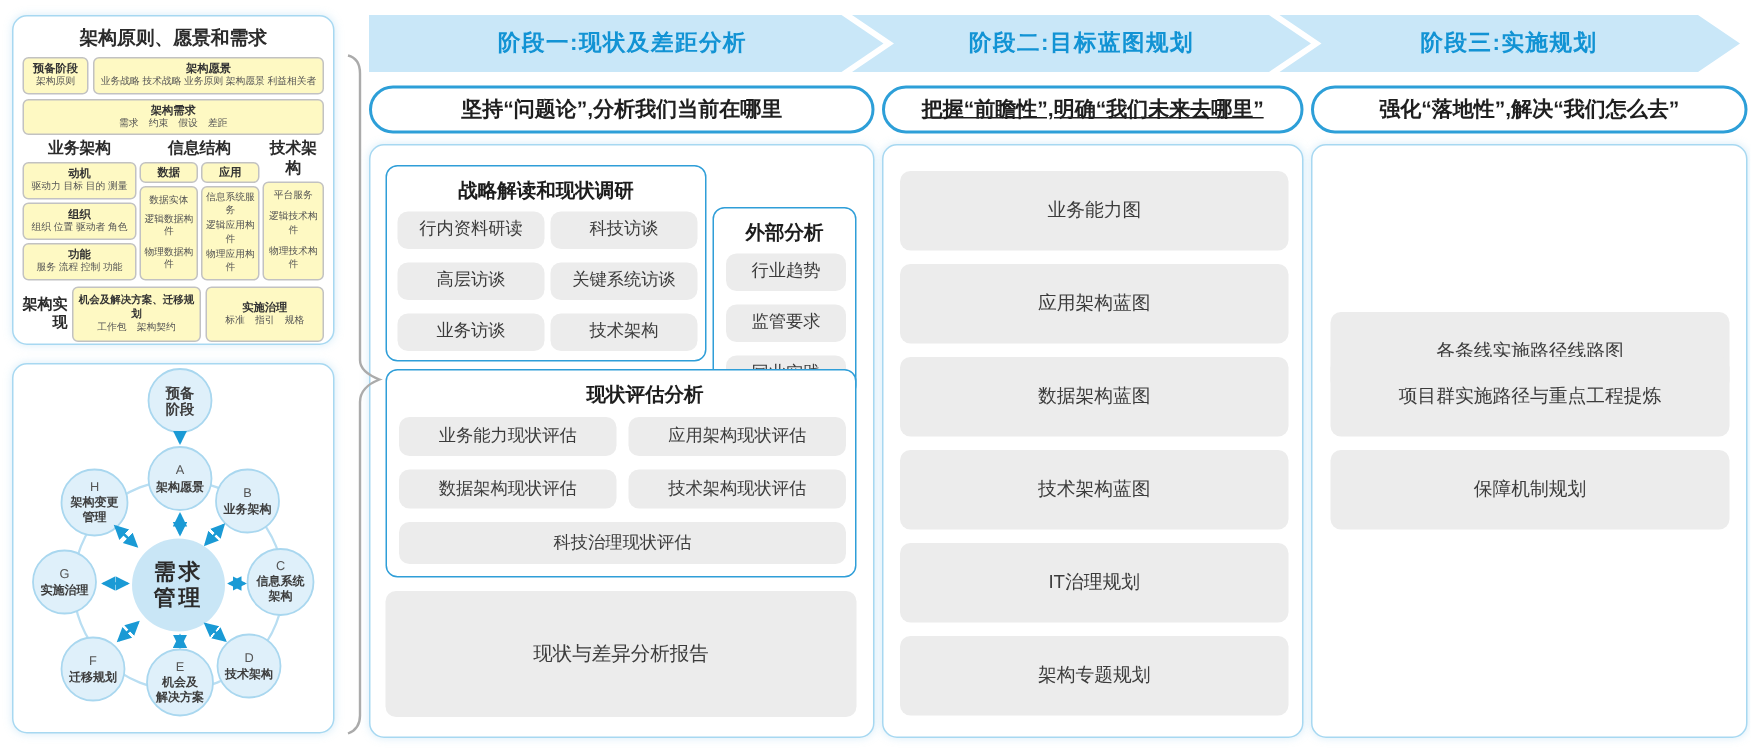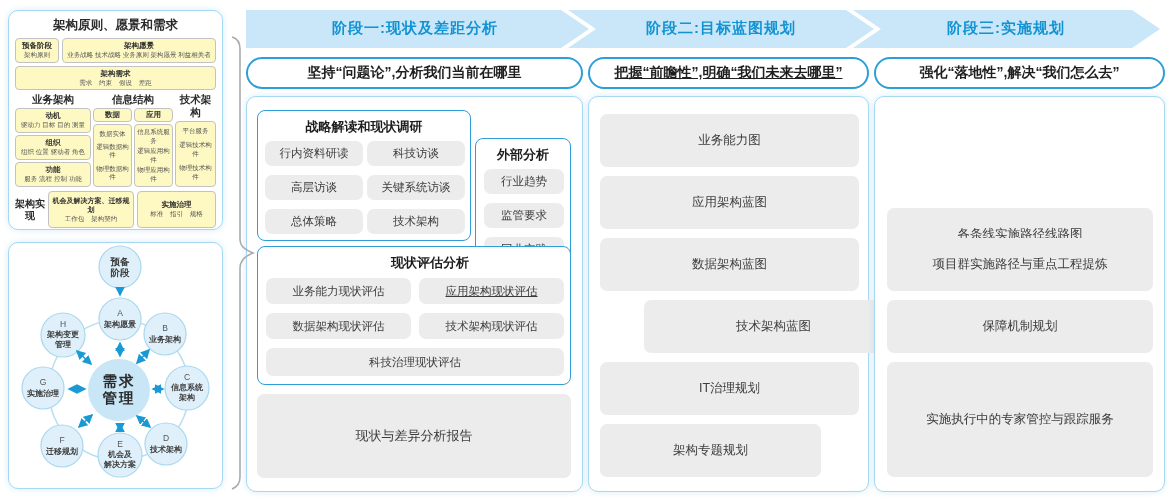--- a/index.html
+++ b/index.html
@@ -27,21 +27,21 @@
   .c-biz{width:76px;}
   .c-info{width:80px;}
   .c-tech{flex:1;}
   .bgroup{flex:1;display:flex;flex-direction:column;justify-content:center;}
   .iheads{display:flex;gap:2px;}
   .iheads .sbox{flex:1;padding:1px;}
   .ibodies{display:flex;gap:2px;flex:1;}
   .tall{flex:1;display:flex;flex-direction:column;justify-content:space-around;}
   .realrow{display:flex;gap:3px;height:37px;}
   .real-label{width:30px;font-size:10px;font-weight:bold;color:#2b2b2b;display:flex;
-              align-items:center;justify-content:center;text-align:center;line-height:1.2;}
+              align-items:center;justify-content:center;text-align:right;line-height:1.2;}
   .rbox1{width:86px;display:flex;flex-direction:column;justify-content:center;}
   .rbox2{flex:1;display:flex;flex-direction:column;justify-content:center;}
 
   
   .lb{left:8px;top:242px;width:215px;height:247px;}
   .lb svg{display:block;}
   .cl{font-size:8.5px;fill:#555;text-anchor:middle;}
   .ct{font-size:8px;font-weight:bold;fill:#3d3d3d;text-anchor:middle;}
   .cp{font-size:9.5px;font-weight:bold;fill:#3d3d3d;text-anchor:middle;}
   .cc{font-size:14.5px;font-weight:bold;fill:#2b2b2b;text-anchor:middle;letter-spacing:2px;}
@@ -241,56 +241,55 @@
     </svg>
   </section>
 
   <section class="panel pp" style="left:246px;width:337px;">
     <div class="bluebox" style="left:10px;top:13px;width:214px;height:131px;">
       <div class="bb-title">战略解读和现状调研</div>
       <div class="gitem" style="left:7px;top:30px;width:98px;height:25px;">行内资料研读</div>
       <div class="gitem" style="left:109px;top:30px;width:98px;height:25px;">科技访谈</div>
       <div class="gitem" style="left:7px;top:64px;width:98px;height:25px;">高层访谈</div>
       <div class="gitem" style="left:109px;top:64px;width:98px;height:25px;">关键系统访谈</div>
-      <div class="gitem" style="left:7px;top:98px;width:98px;height:25px;">总体策略</div>
+      <div class="gitem" style="left:7px;top:98px;width:98px;height:25px;">业务访谈</div>
       <div class="gitem" style="left:109px;top:98px;width:98px;height:25px;">技术架构</div>
     </div>
 
     <div class="bluebox" style="left:228px;top:1px;width:96px;height:127px;margin-top:40px;">
       <div class="bb-title">外部分析</div>
       <div class="gitem" style="left:8px;top:30px;width:80px;height:25px;">行业趋势</div>
       <div class="gitem" style="left:8px;top:64px;width:80px;height:25px;">监管要求</div>
       <div class="gitem" style="left:8px;top:98px;width:80px;height:25px;">同业实践</div>
     </div>
 
     <div class="bluebox" style="left:10px;top:149px;width:314px;height:139px;padding-left:32px;">
       <div class="bb-title">现状评估分析</div>
       <div class="gitem" style="left:8px;top:31px;width:145px;height:26px;">业务能力现状评估</div>
-      <div class="gitem" style="left:161px;top:31px;width:145px;height:26px;text-decoration:underline;">应用架构现状评估</div>
+      <div class="gitem" style="left:161px;top:31px;width:145px;height:26px;">应用架构现状评估</div>
       <div class="gitem" style="left:8px;top:66px;width:145px;height:26px;">数据架构现状评估</div>
       <div class="gitem" style="left:161px;top:66px;width:145px;height:26px;">技术架构现状评估</div>
       <div class="gitem" style="left:8px;top:101px;width:298px;height:28px;">科技治理现状评估</div>
     </div>
 
     <div class="gitem g13" style="left:10px;top:297px;width:314px;height:84px;">现状与差异分析报告</div>
   </section>
 
   <section class="panel pp" style="left:588px;width:281px;">
     <div class="gitem g12" style="left:11px;top:17px;width:259px;height:53px;">业务能力图</div>
     <div class="gitem g12" style="left:11px;top:79px;width:259px;height:53px;">应用架构蓝图</div>
     <div class="gitem g12" style="left:11px;top:141px;width:259px;height:53px;">数据架构蓝图</div>
-    <div class="gitem g12" style="left:11px;top:203px;width:259px;height:53px;margin-left:44px;">技术架构蓝图</div>
+    <div class="gitem g12" style="left:11px;top:203px;width:259px;height:53px;">技术架构蓝图</div>
     <div class="gitem g12" style="left:11px;top:265px;width:259px;height:53px;">IT治理规划</div>
-    <div class="gitem g12" style="left:11px;top:327px;width:221px;height:53px;">架构专题规划</div>
+    <div class="gitem g12" style="left:11px;top:327px;width:259px;height:53px;">架构专题规划</div>
   </section>
 
   <section class="panel pp" style="left:874px;width:291px;">
     <div class="gitem g12" style="left:12px;top:79px;width:266px;height:53px;margin-top:32px;">各条线实施路径线路图</div>
     <div class="gitem g12" style="left:12px;top:141px;width:266px;height:53px;">项目群实施路径与重点工程提炼</div>
     <div class="gitem g12" style="left:12px;top:203px;width:266px;height:53px;">保障机制规划</div>
-    <div class="gitem g12" style="left:12px;top:265px;width:266px;height:115px;">实施执行中的专家管控与跟踪服务</div>
   </section>
 
   <svg class="brace" viewBox="0 0 1167 499">
     <path d="M232,37 Q240,39 240,49 L240,240 Q240,248 253,253 Q240,258 240,268 L240,477 Q240,486 232,489" fill="none" stroke="#ababab" stroke-width="1.6"></path>
   </svg>
 
 </div>
 
 </body></html>

